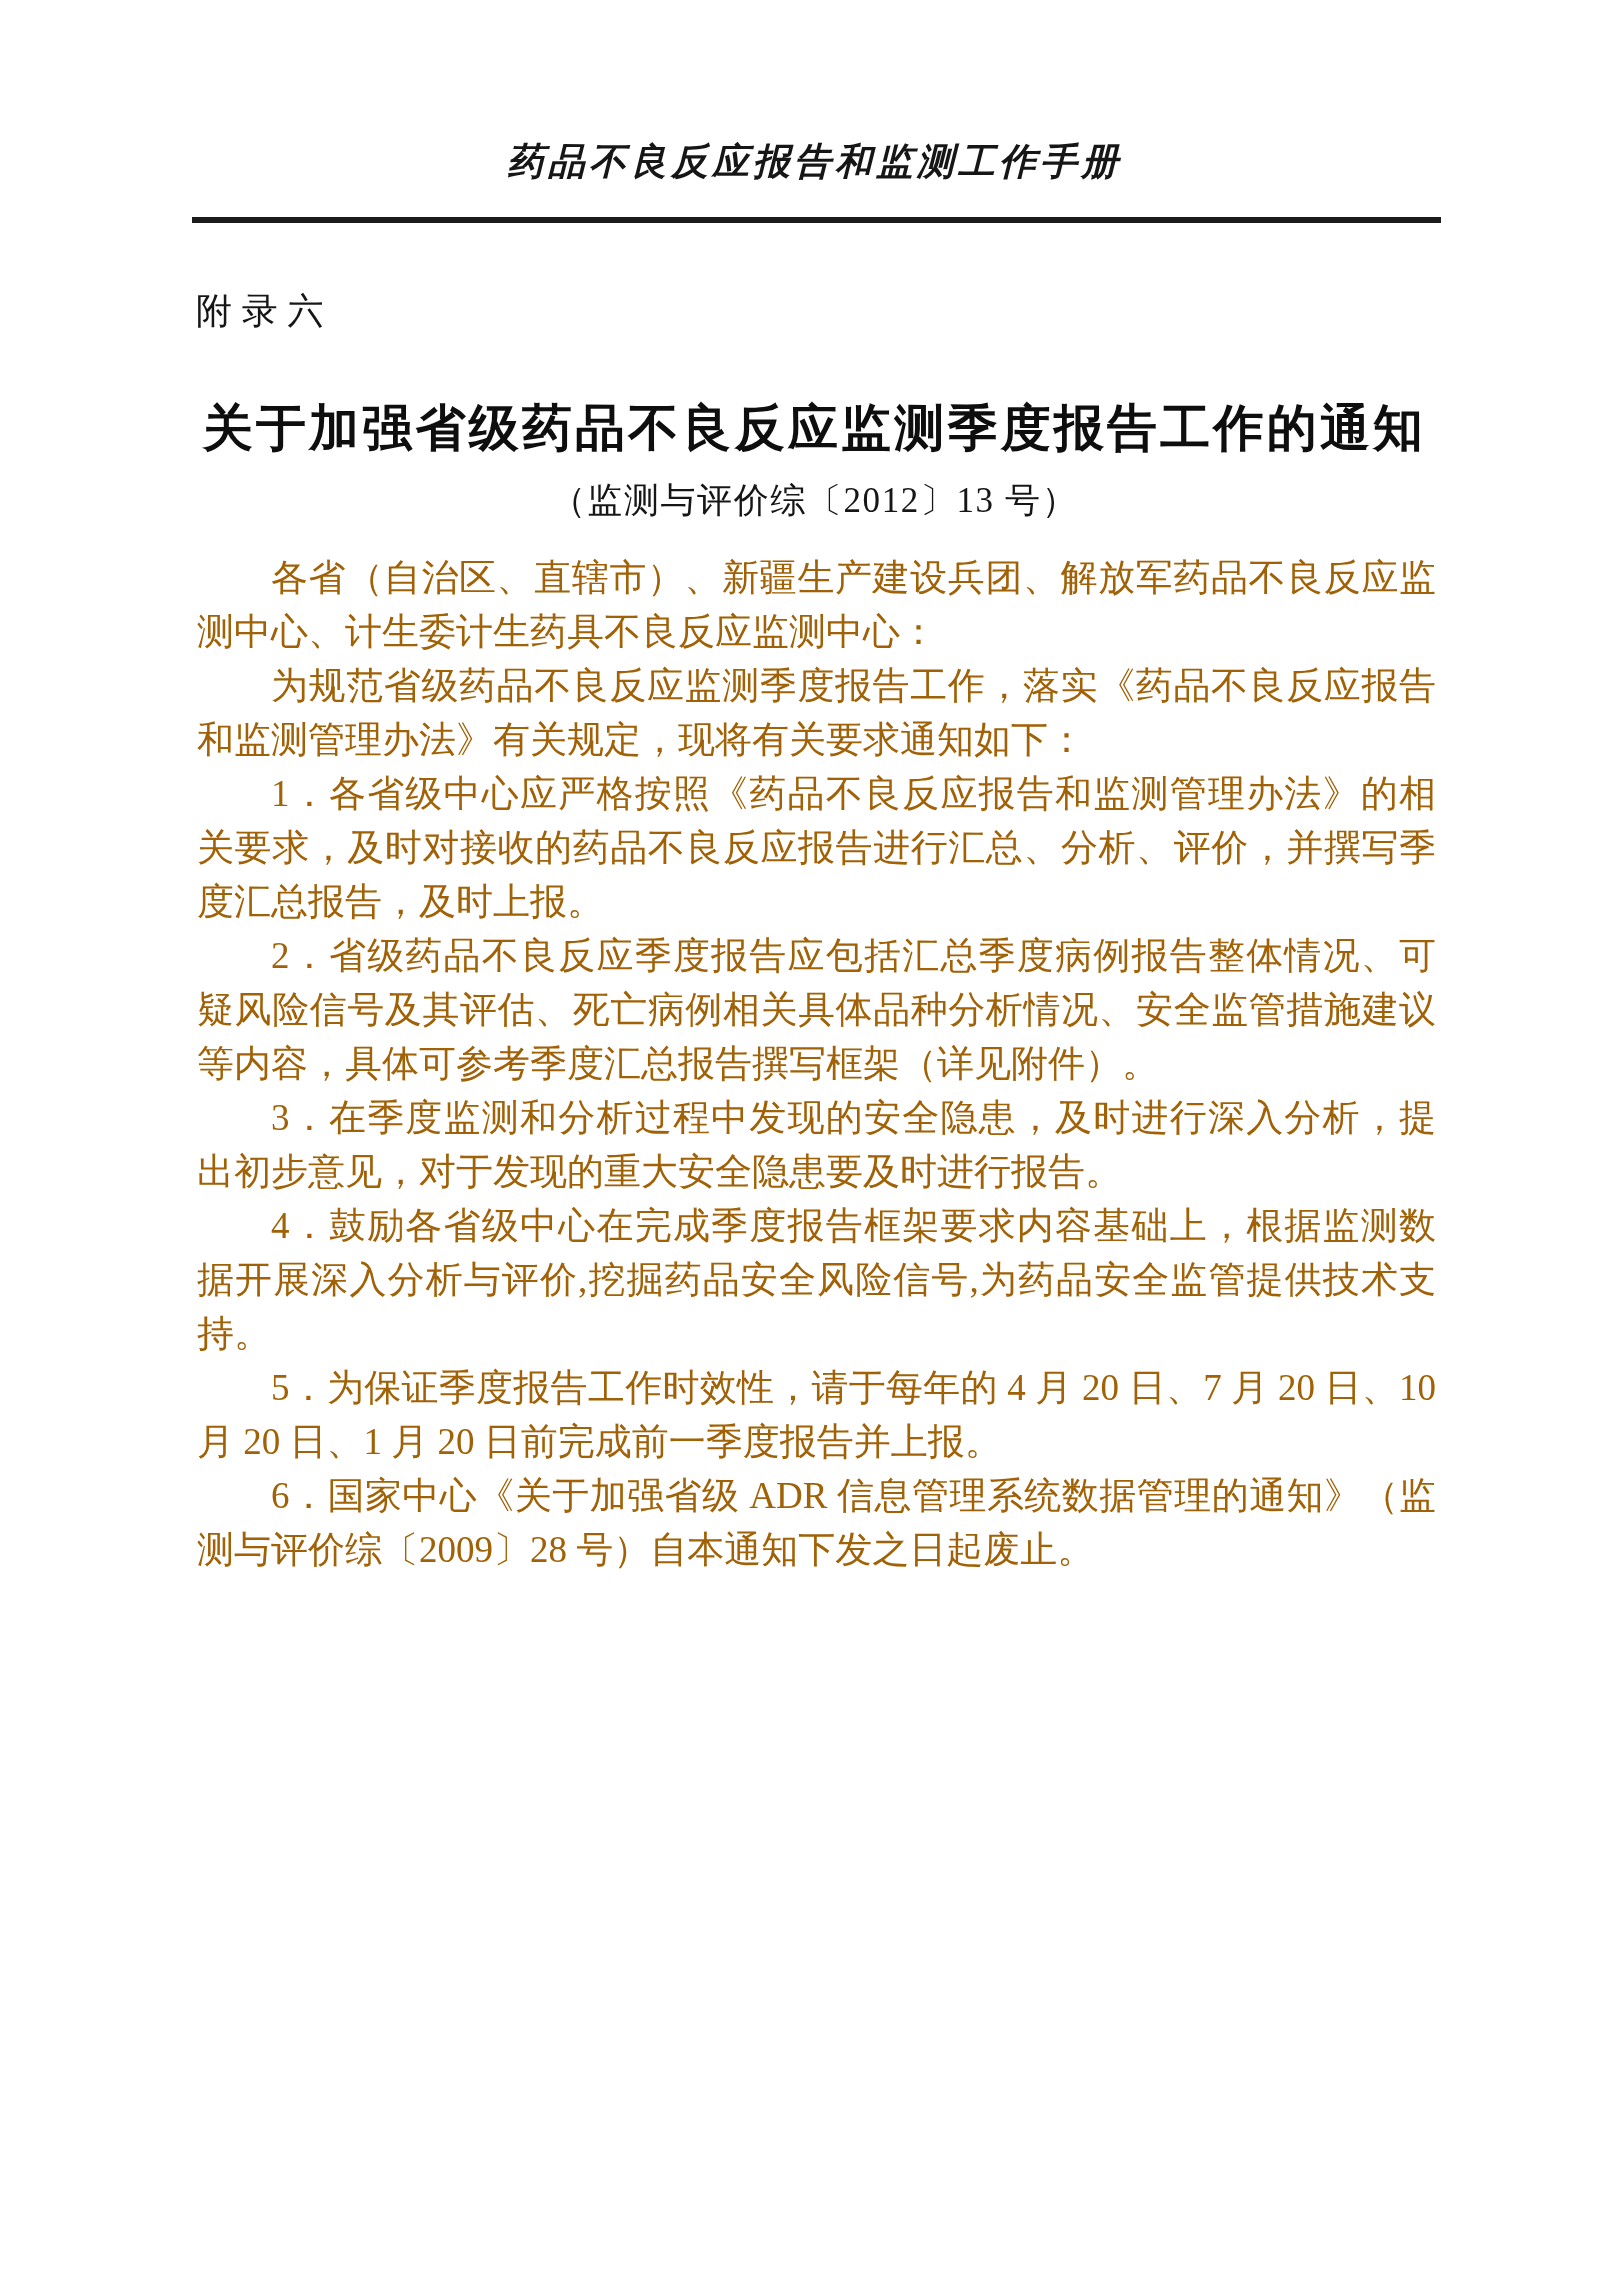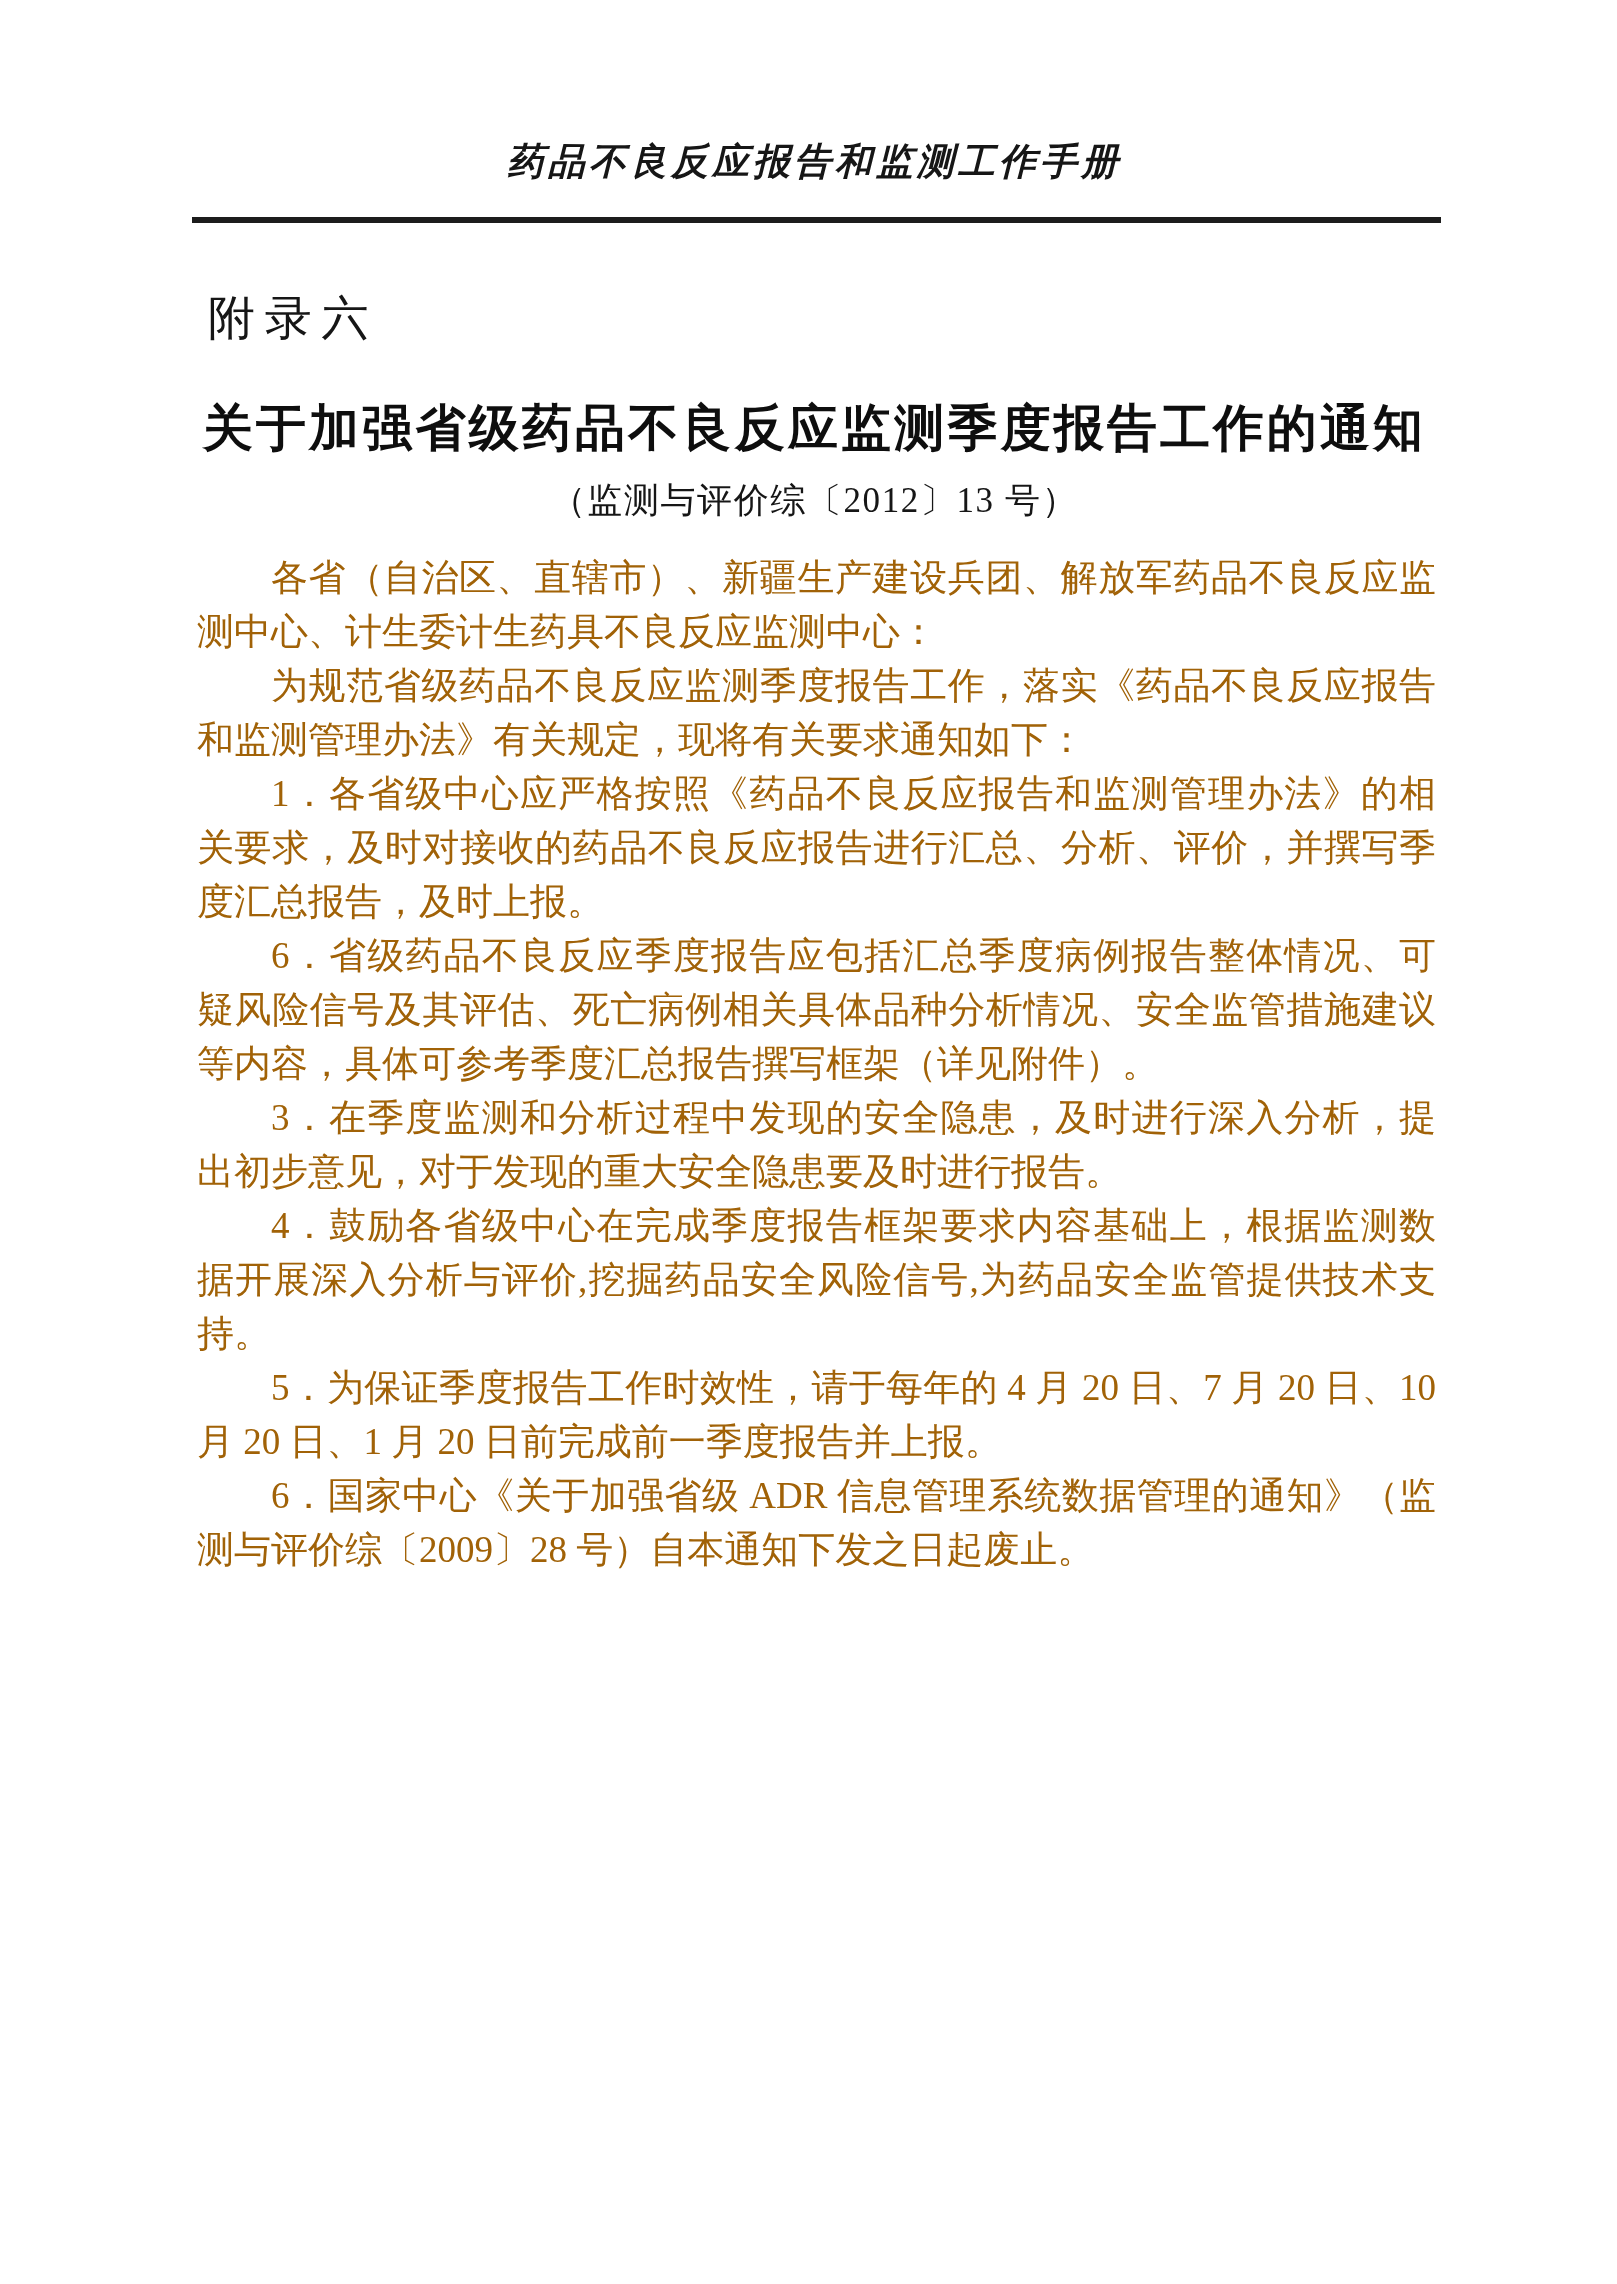--- a/index.html
+++ b/index.html
@@ -35,23 +35,23 @@
   .header-rule {
     position: absolute;
     left: 192px;
     top: 217px;
     width: 1249px;
     height: 5.6px;
     background: #1c1c1c;
   }
   .appendix-label {
     position: absolute;
-    left: 208px;
+    left: 196px;
     top: 287px;
-    font-size: 47px;
+    font-size: 36px;
     letter-spacing: 9.7px;
     color: #161616;
     white-space: nowrap;
   }
   .doc-title {
     position: absolute;
     left: 190px;
     width: 1249px;
     top: 395px;
     text-align: center;
@@ -124,21 +124,21 @@
   <div class="appendix-label">附录六</div>
 
   <div class="doc-title">关于加强省级药品不良反应监测季度报告工作的通知</div>
 
   <div class="doc-number">（监测与评价综〔2012〕13 号）</div>
 
   <div class="body-text">
     <p>各省（自治区、直辖市）、新疆生产建设兵团、解放军药品不良反应监测中心、计生委计生药具不良反应监测中心：</p>
     <p>为规范省级药品不良反应监测季度报告工作，落实《药品不良反应报告和监测管理办法》有关规定，现将有关要求通知如下：</p>
     <p>1．各省级中心应严格按照《药品不良反应报告和监测管理办法》的相关要求，及时对接收的药品不良反应报告进行汇总、分析、评价，并撰写季度汇总报告，及时上报。</p>
-    <p>6．省级药品不良反应季度报告应包括汇总季度病例报告整体情况、可疑风险信号及其评估、死亡病例相关具体品种分析情况、安全监管措施建议等内容，具体可参考季度汇总报告撰写框架（详见附件）。</p>
+    <p>2．省级药品不良反应季度报告应包括汇总季度病例报告整体情况、可疑风险信号及其评估、死亡病例相关具体品种分析情况、安全监管措施建议等内容，具体可参考季度汇总报告撰写框架（详见附件）。</p>
     <p>3．在季度监测和分析过程中发现的安全隐患，及时进行深入分析，提出初步意见，对于发现的重大安全隐患要及时进行报告。</p>
     <p>4．鼓励各省级中心在完成季度报告框架要求内容基础上，根据监测数据开展深入分析与评价,挖掘药品安全风险信号,为药品安全监管提供技术支持。</p>
     <p>5．为保证季度报告工作时效性，请于每年的 4 月 20 日、7 月 20 日、10 月 20 日、1 月 20 日前完成前一季度报告并上报。</p>
     <p>6．国家中心《关于加强省级 ADR 信息管理系统数据管理的通知》（监测与评价综〔2009〕28 号）自本通知下发之日起废止。</p>
   </div>
 
   <div class="date-line">二O一二年三月五日</div>
 
   <div class="page-number">— 172 —</div>
 

